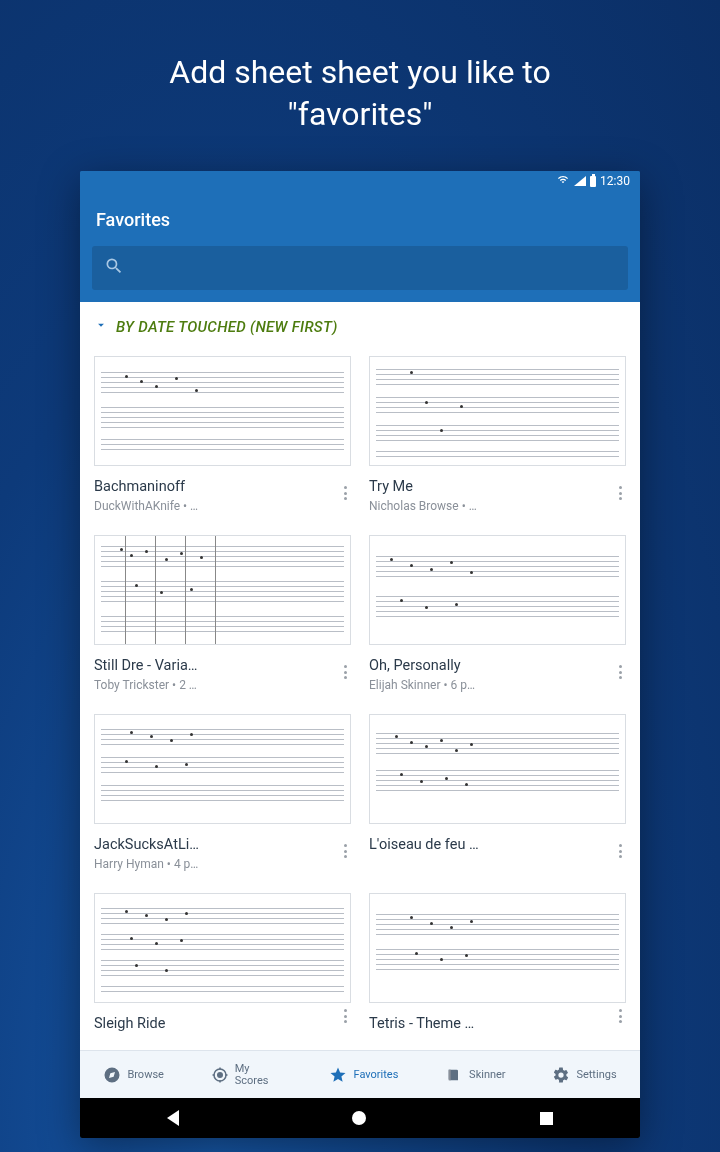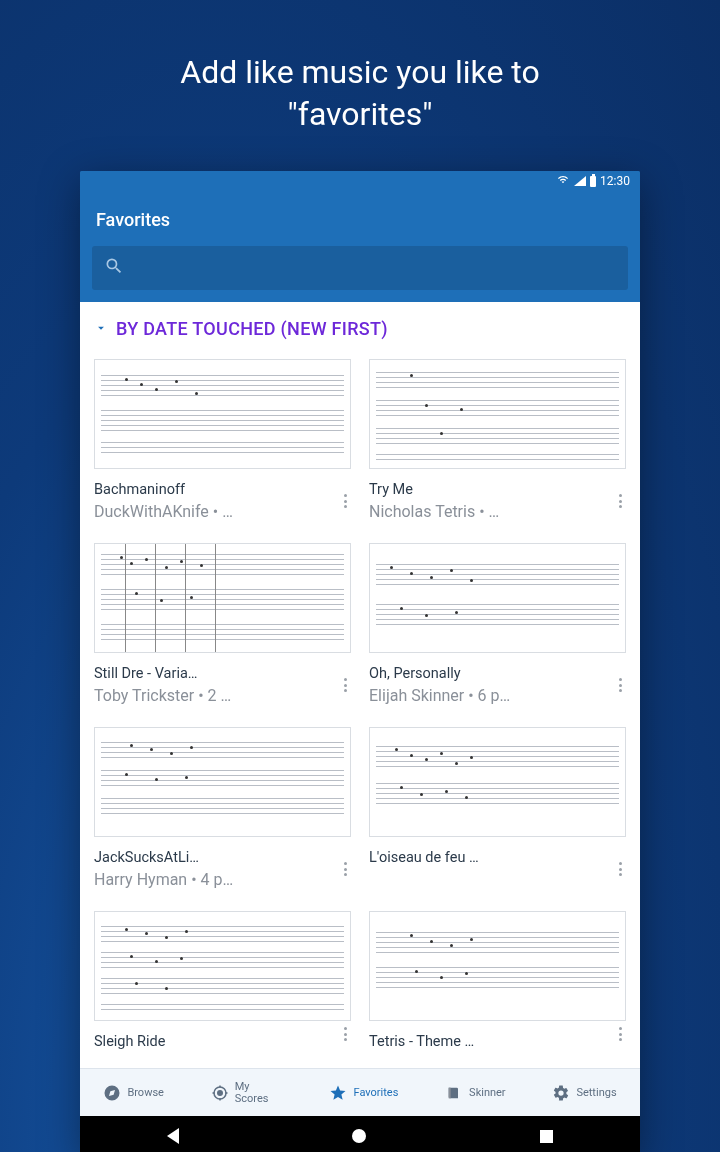--- a/index.html
+++ b/index.html
@@ -67,25 +67,26 @@
     flex: 1;
   }
   .search-bar input::placeholder { color: #b5d0e8; }
   .content {
     background: #fff;
   }
   .sort-row {
     display: flex;
     align-items: center;
     padding: 16px 14px 10px;
-    color: #6d28d9;
-    font-size: 18px;
+    color: #4d7c0f;
+    font-size: 15px;
     font-weight: 500;
     letter-spacing: 0.3px;
     gap: 8px;
+    font-style: italic;
   }
   .sort-row svg { width: 14px; height: 14px; fill: #1e6fb8; }
   .grid {
     display: grid;
     grid-template-columns: repeat(2, 1fr);
     gap: 22px 18px;
     padding: 10px 14px 14px;
   }
   .card { display: flex; flex-direction: column; position: relative; }
   .thumb {
@@ -103,21 +104,21 @@
     font-size: 14.5px;
     color: #2b3a4a;
     font-weight: 400;
     margin-top: 12px;
     white-space: nowrap;
     overflow: hidden;
     text-overflow: ellipsis;
     padding-right: 14px;
   }
   .card-sub {
-    font-size: 16px;
+    font-size: 12px;
     color: #8a9099;
     margin-top: 4px;
     white-space: nowrap;
     overflow: hidden;
     text-overflow: ellipsis;
     padding-right: 14px;
   }
   .more {
     position: absolute;
     right: -4px;
@@ -154,21 +155,21 @@
     justify-content: space-around;
   }
   .android-nav .back { width:0; height:0; border-top:8px solid transparent; border-bottom:8px solid transparent; border-right:12px solid #fff; }
   .android-nav .home { width:14px; height:14px; border-radius:50%; background:#fff; }
   .android-nav .recent { width:13px; height:13px; background:#fff; }
 </style>
 </head>
 <body>
 
 <div class="promo-text">
-  <span>Add like music you like to</span><br>
+  <span>Add sheet sheet you like to</span><br>
   <span>"favorites"</span>
 </div>
 
 <div class="device-frame">
 
   <div class="status-bar">
     <span>
       <svg width="14" height="11" viewBox="0 0 24 24" fill="#fff">
           <path d="M1 9l2 2c4.97-4.97 13.03-4.97 18 0l2-2C16.93 2.93 7.07 2.93 1 9zm8 8l3 3 3-3c-1.66-1.66-4.34-1.66-6 0zm-4-4l2 2c2.76-2.76 7.24-2.76 10 0l2-2C15.14 9.14 8.86 9.14 5 13z"></path>
         </svg>
@@ -246,21 +247,21 @@
             <div class="staff-line" style="top:78px"></div>
             <div class="staff-line" style="top:83px"></div>
           <div class="staff-line" style="top:94px"></div>
             <div class="staff-line" style="top:99px"></div>
           <div class="note" style="top:14px;left:40px"></div>
             <div class="note" style="top:44px;left:55px"></div>
             <div class="note" style="top:72px;left:70px"></div>
             <div class="note" style="top:48px;left:90px"></div>
         </div>
         <div class="card-title">Try Me</div>
-        <div class="card-sub">Nicholas Tetris • …</div>
+        <div class="card-sub">Nicholas Browse • …</div>
         <div class="more">
             <span></span>
             <span></span>
             <span></span>
           </div>
       </div>
 
       <div class="card">
         <div class="thumb">
           <div class="staff-line" style="top:10px"></div>

